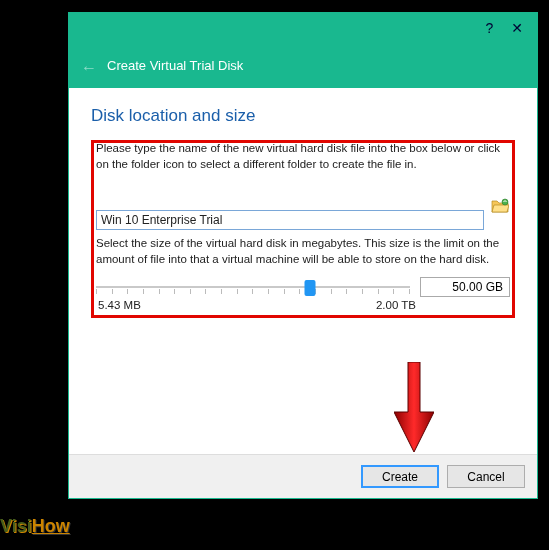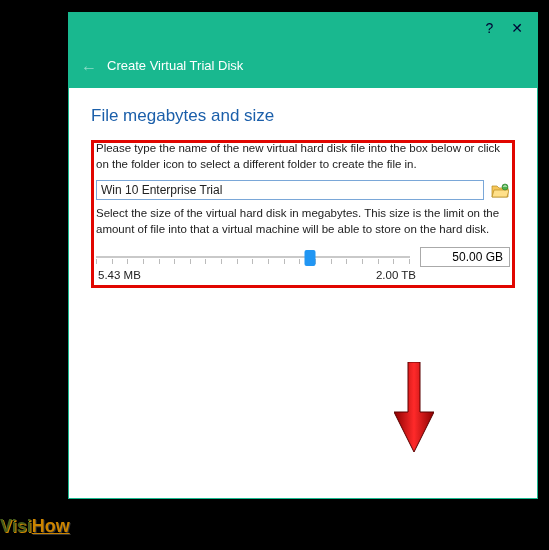--- a/index.html
+++ b/index.html
@@ -70,20 +70,21 @@
       padding: 0 2px 8px 2px;
     }
     .fileinput {
       flex: 1;
       border: 1px solid #7aa7d8;
       padding: 2px 4px;
       font-size: 12px;
       color: #222;
       height: 20px;
       background: #fff;
+      margin-top: 30px;
     }
     .folder-btn {
       width: 20px; height: 18px;
       display: flex; align-items: center; justify-content: center;
     }
     .slider-row {
       display: flex;
       align-items: center;
       gap: 10px;
       padding: 2px 2px 0 2px;
@@ -186,21 +187,21 @@
     <span>?</span>
     <span>✕</span>
   </div>
 
   <div class="titlebar-header">
     <span class="back-arrow">←</span>
     <span>Create Virtual Trial Disk</span>
   </div>
 
   <div class="content">
-    <div class="heading">File megabytes and size</div>
+    <div class="heading">Disk location and size</div>
 
     <div class="highlight-box">
       <div class="instr">Please type the name of the new virtual hard disk file into the box below or click on the folder icon to select a different folder to create the file in.</div>
 
       <div class="filerow">
         <input class="fileinput" value="Win 10 Enterprise Trial" style="">
         <span class="folder-btn">
           <svg width="18" height="15" viewBox="0 0 18 15">
             <path d="M1 3 L6 3 L8 5 L17 5 L17 14 L1 14 Z" fill="#f6c659" stroke="#b58a1e" stroke-width="0.7"></path>
             <path d="M3 7 L18 7 L16 14 L1 14 Z" fill="#ffe08a" stroke="#b58a1e" stroke-width="0.7"></path>
@@ -243,20 +244,24 @@
         <input class="size-field" value="50.00 GB" style="">
       </div>
 
       <div class="range-labels">
         <span>5.43 MB</span>
         <span>2.00 TB</span>
       </div>
     </div>
   </div>
 
+  <div class="button-bar">
+    <button class="btn primary">Create</button>
+    <button class="btn">Cancel</button>
+  </div>
 
 </div>
 
 <svg class="arrow-annot" viewBox="0 0 40 90">
   <defs>
     <linearGradient id="rg" x1="0" y1="0" x2="1" y2="0">
       <stop offset="0" stop-color="#8a0000"></stop>
       <stop offset="0.5" stop-color="#ff2a2a"></stop>
       <stop offset="1" stop-color="#8a0000"></stop>
     </linearGradient>

